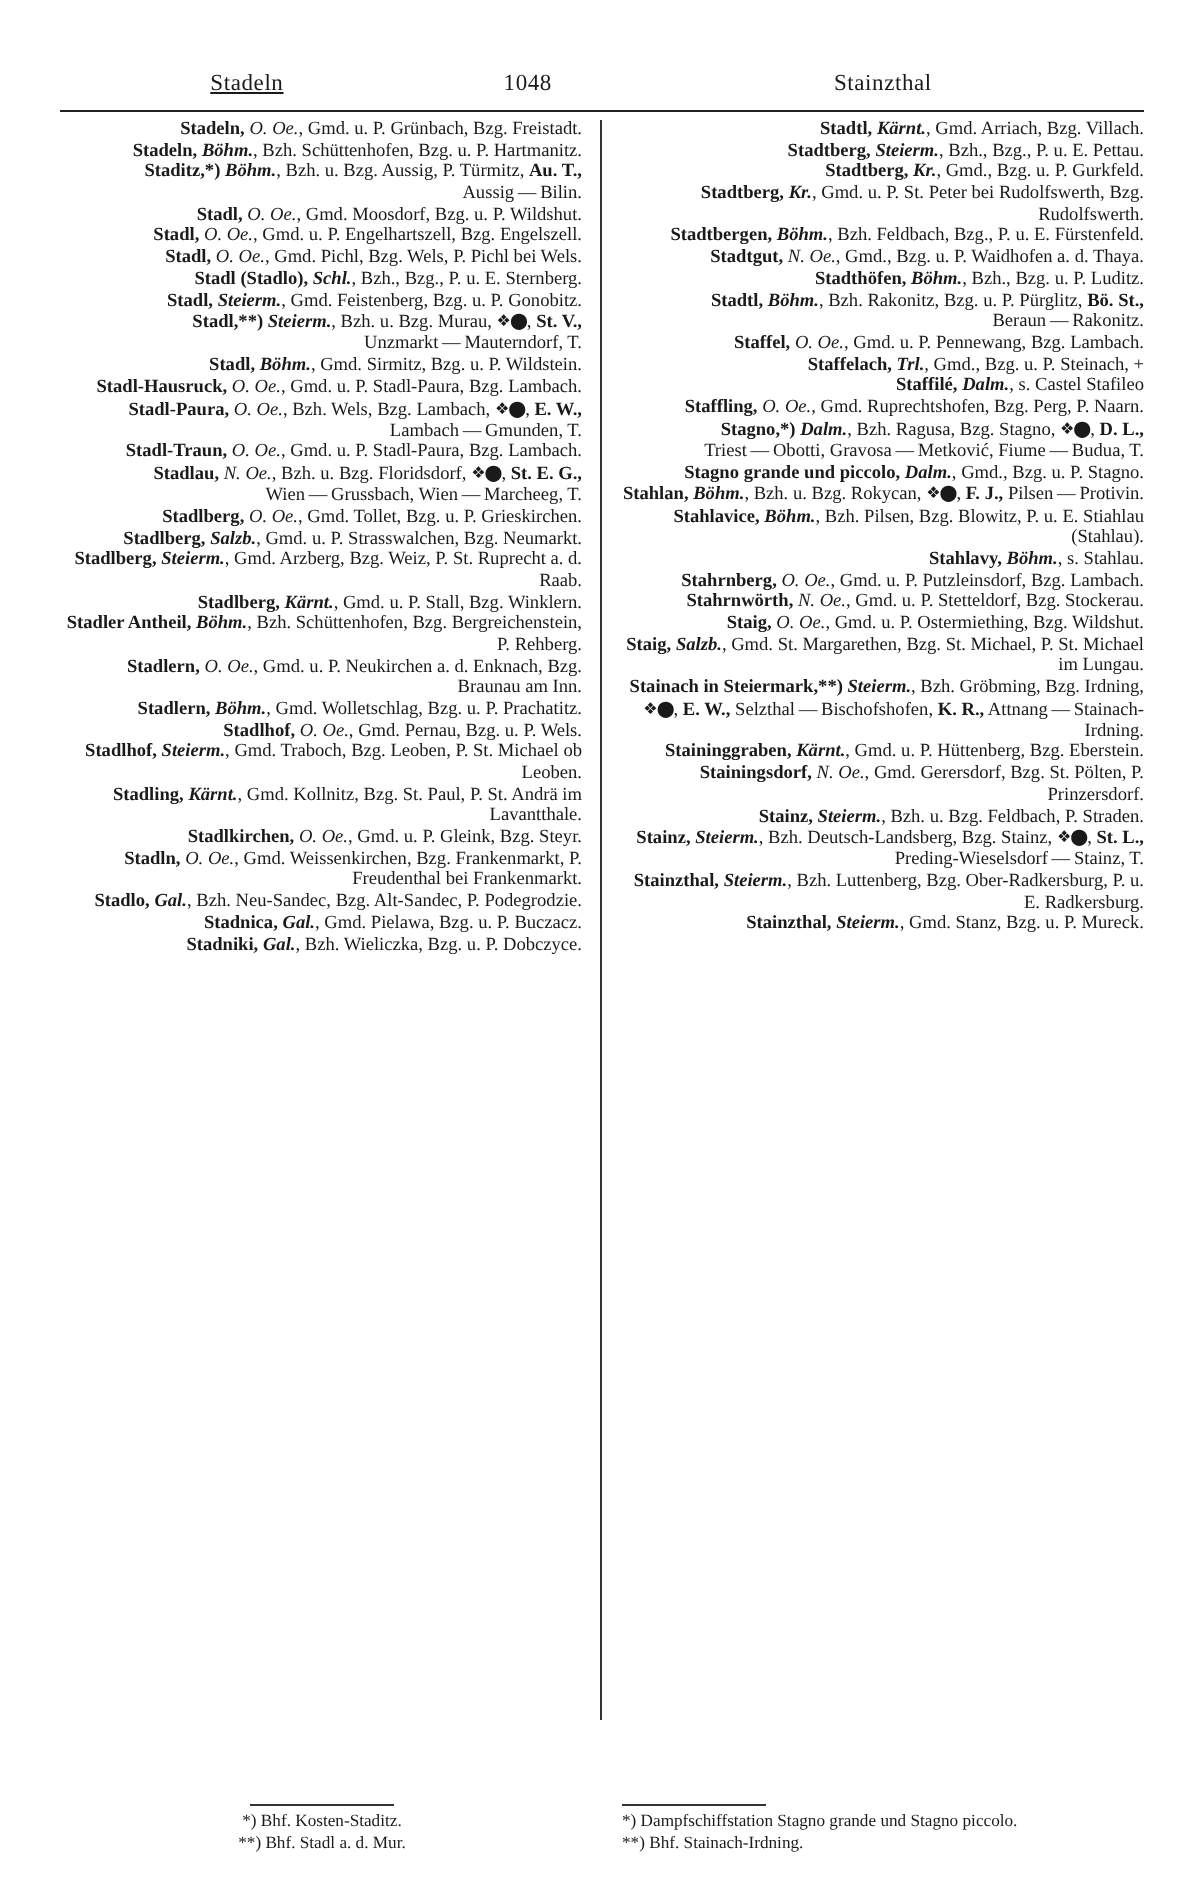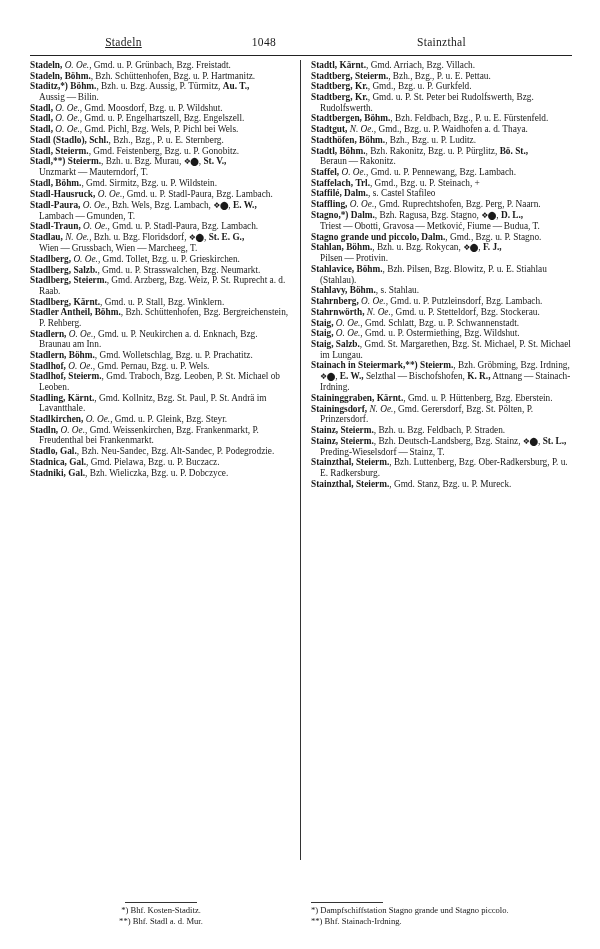--- a/index.html
+++ b/index.html
@@ -66,24 +66,25 @@
     padding-right: 9px;
     border-right: 1px solid #333;
   }
   .col-right {
     padding-left: 10px;
   }
   .entry {
     margin: 0 0 0.2px 0;
     padding-left: 9px;
     text-indent: -9px;
+    text-align: right;
   }
   .hw { font-weight: bold; }
   .it { font-style: italic; }
-  .bi { font-weight: bold; }
+  .bi { font-weight: bold; font-style: italic; }
   .sym {
     font-family: "DejaVu Sans", sans-serif;
     font-size: 8px;
     vertical-align: 0.5px;
     letter-spacing: -0.5px;
   }
   
   .footnotes {
     display: flex;
     position: absolute;
@@ -174,21 +175,20 @@
         <p class="entry"><span class="hw">Staffelach,</span> <span class="bi">Trl.</span>, Gmd., Bzg. u. P. Steinach, +</p>
         <p class="entry"><span class="hw">Staffilé,</span> <span class="bi">Dalm.</span>, s. Castel Stafileo</p>
         <p class="entry"><span class="hw">Staffling,</span> <span class="it">O. Oe.</span>, Gmd. Ruprechtshofen, Bzg. Perg, P. Naarn.</p>
         <p class="entry"><span class="hw">Stagno,*)</span> <span class="bi">Dalm.</span>, Bzh. Ragusa, Bzg. Stagno, <span class="sym">❖⬤</span>, <span class="hw">D. L.,</span> Triest — Obotti, Gravosa — Metković, Fiume — Budua, T.</p>
         <p class="entry"><span class="hw">Stagno grande und piccolo,</span> <span class="bi">Dalm.</span>, Gmd., Bzg. u. P. Stagno.</p>
         <p class="entry"><span class="hw">Stahlan,</span> <span class="bi">Böhm.</span>, Bzh. u. Bzg. Rokycan, <span class="sym">❖⬤</span>, <span class="hw">F. J.,</span> Pilsen — Protivin.</p>
         <p class="entry"><span class="hw">Stahlavice,</span> <span class="bi">Böhm.</span>, Bzh. Pilsen, Bzg. Blowitz, P. u. E. Stiahlau (Stahlau).</p>
         <p class="entry"><span class="hw">Stahlavy,</span> <span class="bi">Böhm.</span>, s. Stahlau.</p>
         <p class="entry"><span class="hw">Stahrnberg,</span> <span class="it">O. Oe.</span>, Gmd. u. P. Putzleinsdorf, Bzg. Lambach.</p>
         <p class="entry"><span class="hw">Stahrnwörth,</span> <span class="it">N. Oe.</span>, Gmd. u. P. Stetteldorf, Bzg. Stockerau.</p>
-        <p class="entry"><span class="hw">Staig,</span> <span class="it">O. Oe.</span>, Gmd. Schlatt, Bzg. u. P. Schwannenstadt.</p>
         <p class="entry"><span class="hw">Staig,</span> <span class="it">O. Oe.</span>, Gmd. u. P. Ostermiething, Bzg. Wildshut.</p>
         <p class="entry"><span class="hw">Staig,</span> <span class="bi">Salzb.</span>, Gmd. St. Margarethen, Bzg. St. Michael, P. St. Michael im Lungau.</p>
         <p class="entry"><span class="hw">Stainach in Steiermark,**)</span> <span class="bi">Steierm.</span>, Bzh. Gröbming, Bzg. Irdning, <span class="sym">❖⬤</span>, <span class="hw">E. W.,</span> Selzthal — Bischofshofen, <span class="hw">K. R.,</span> Attnang — Stainach-Irdning.</p>
         <p class="entry"><span class="hw">Staininggraben,</span> <span class="bi">Kärnt.</span>, Gmd. u. P. Hüttenberg, Bzg. Eberstein.</p>
         <p class="entry"><span class="hw">Stainingsdorf,</span> <span class="it">N. Oe.</span>, Gmd. Gerersdorf, Bzg. St. Pölten, P. Prinzersdorf.</p>
         <p class="entry"><span class="hw">Stainz,</span> <span class="bi">Steierm.</span>, Bzh. u. Bzg. Feldbach, P. Straden.</p>
         <p class="entry"><span class="hw">Stainz,</span> <span class="bi">Steierm.</span>, Bzh. Deutsch-Landsberg, Bzg. Stainz, <span class="sym">❖⬤</span>, <span class="hw">St. L.,</span> Preding-Wieselsdorf — Stainz, T.</p>
         <p class="entry"><span class="hw">Stainzthal,</span> <span class="bi">Steierm.</span>, Bzh. Luttenberg, Bzg. Ober-Radkersburg, P. u. E. Radkersburg.</p>
         <p class="entry"><span class="hw">Stainzthal,</span> <span class="bi">Steierm.</span>, Gmd. Stanz, Bzg. u. P. Mureck.</p>
       </div>

